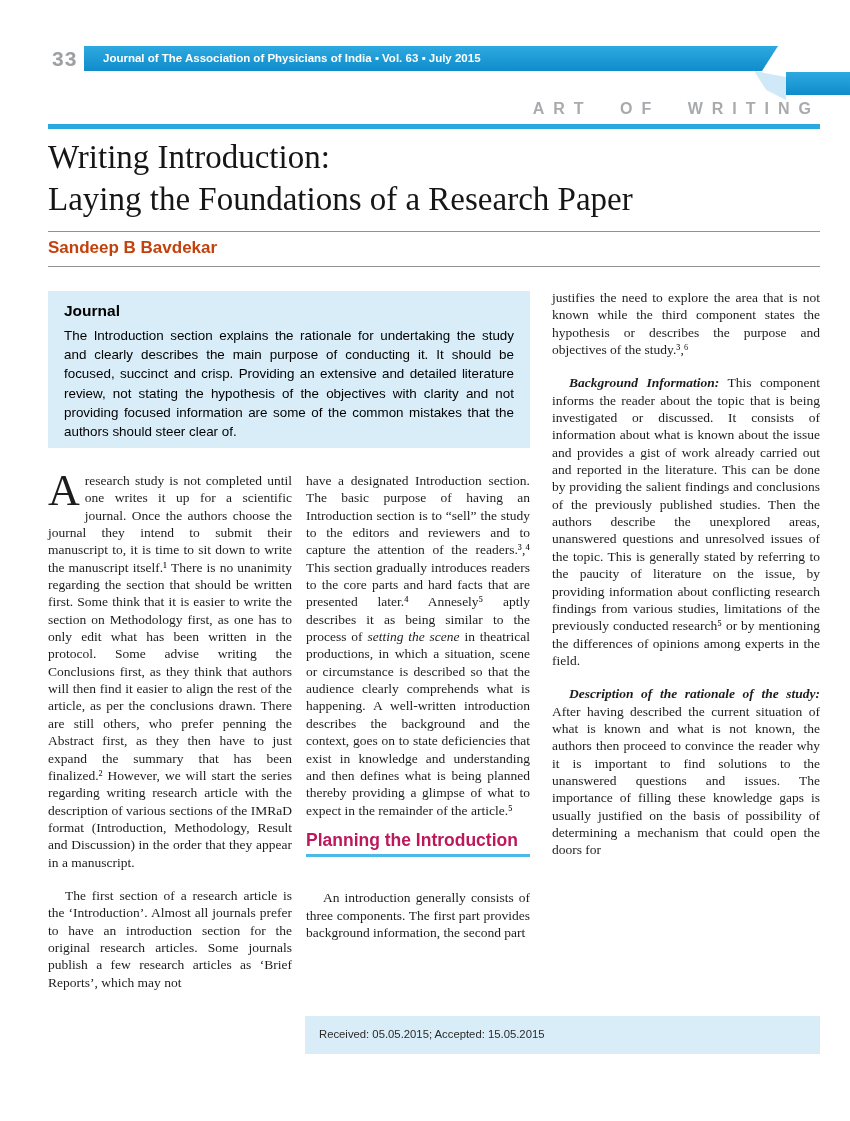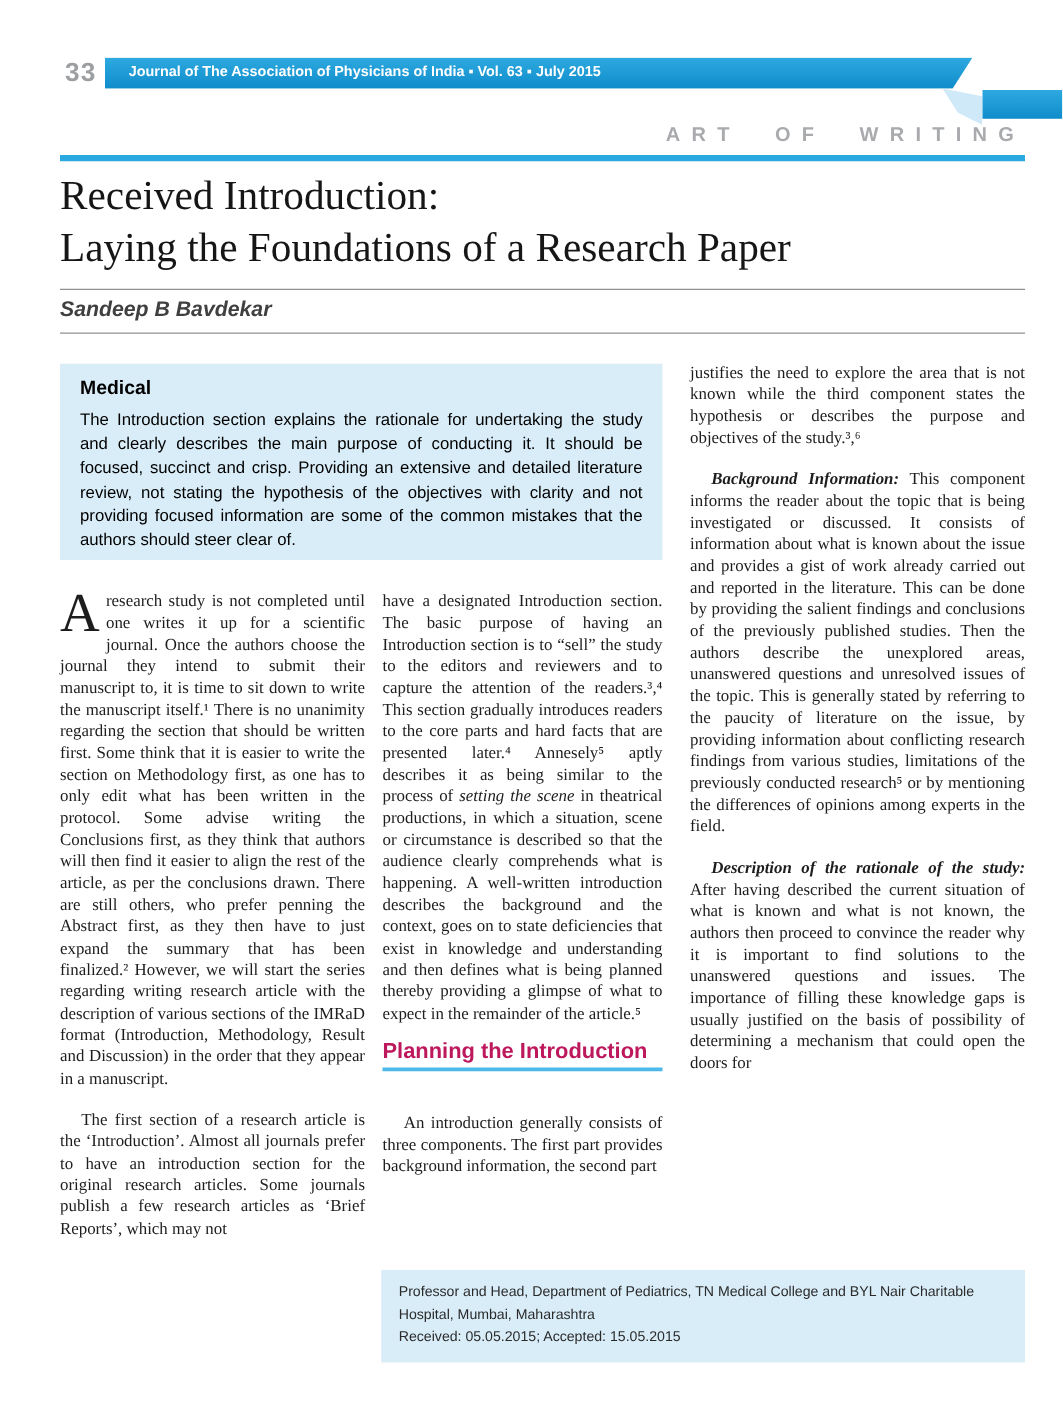--- a/index.html
+++ b/index.html
@@ -43,21 +43,21 @@
     position:absolute; left:48px; top:136px; margin:0; width:772px;
     font-family:"Liberation Serif","DejaVu Serif",serif; font-weight:normal;
     font-size:33px; line-height:42px; color:#161616;
   }
   .title .tl { display:block; }
   .rule-thin { position:absolute; left:48px; width:772px; height:1px; background:#8f9194; }
   .r1 { top:231px; }
   .r2 { top:266px; }
   .author {
     position:absolute; left:48px; top:238px;
-    font-weight:bold; font-size:17px; color:#404040;font-style:italic;
+    font-weight:bold; font-size:17px; color:#c2410c;
   }
   
   .abstract-box {
     position:absolute; left:48px; top:291px; width:482px; height:157px;
     box-sizing:border-box; background:var(--panel-blue,#d9edf8); padding:11px 16px 10px 16px;
   }
   .abstract-heading { font-weight:bold; font-size:15.5px; color:#000; margin:0 0 6px 0; }
   .abstract-body {
     margin:0; font-size:13.4px; line-height:19.2px; text-align:justify; color:#000000;
   }
@@ -100,29 +100,29 @@
   <div class="banner">
     <span>Journal of The Association of Physicians of India ▪ Vol. 63 ▪ July 2015</span>
   </div>
   <div class="ribbon-fold"></div>
   <div class="ribbon-bar"></div>
 
   <div class="section-label">ART OF WRITING</div>
   <div class="rule-accent"></div>
 
   <h1 class="title">
-    <span class="tl">Received Introduction:</span>
+    <span class="tl">Writing Introduction:</span>
     <span class="tl">Laying the Foundations of a Research Paper</span>
   </h1>
   <div class="rule-thin r1"></div>
   <div class="author">Sandeep B Bavdekar</div>
   <div class="rule-thin r2"></div>
 
   <div class="abstract-box">
-    <div class="abstract-heading">Medical</div>
+    <div class="abstract-heading">Journal</div>
     <p class="abstract-body">The Introduction section explains the rationale for undertaking the study and clearly describes the main purpose of conducting it. It should be focused, succinct and crisp. Providing an extensive and detailed literature review, not stating the hypothesis of the objectives with clarity and not providing focused information are some of the common mistakes that the authors should steer clear of.</p>
   </div>
 
   <div class="col col1">
     <p class="para"><span class="dropcap">A</span><span>research study is not completed until one writes it up for a scientific journal. Once the authors choose the journal they intend to submit their manuscript to, it is time to sit down to write the manuscript itself.¹ There is no unanimity regarding the section that should be written first. Some think that it is easier to write the section on Methodology first, as one has to only edit what has been written in the protocol. Some advise writing the Conclusions first, as they think that authors will then find it easier to align the rest of the article, as per the conclusions drawn. There are still others, who prefer penning the Abstract first, as they then have to just expand the summary that has been finalized.² However, we will start the series regarding writing research article with the description of various sections of the IMRaD format (Introduction, Methodology, Result and Discussion) in the order that they appear in a manuscript.</span></p>
     <p class="para indent">The first section of a research article is the ‘Introduction’. Almost all journals prefer to have an introduction section for the original research articles. Some journals publish a few research articles as ‘Brief Reports’, which may not</p>
   </div>
 
   <div class="col col2">
     <p class="para"><span>have a designated Introduction section. The basic purpose of having an Introduction section is to “sell” the study to the editors and reviewers and to capture the attention of the readers.³,⁴ This section gradually introduces readers to the core parts and hard facts that are presented later.⁴ Annesely⁵ aptly describes it as being similar to the process of </span><span class="italic">setting the scene</span><span> in theatrical productions, in which a situation, scene or circumstance is described so that the audience clearly comprehends what is happening. A well-written introduction describes the background and the context, goes on to state deficiencies that exist in knowledge and understanding and then defines what is being planned thereby providing a glimpse of what to expect in the remainder of the article.⁵</span></p>
@@ -130,17 +130,16 @@
     <p class="para indent">An introduction generally consists of three components. The first part provides background information, the second part</p>
   </div>
 
   <div class="col col3">
     <p class="para">justifies the need to explore the area that is not known while the third component states the hypothesis or describes the purpose and objectives of the study.³,⁶</p>
     <p class="para indent"><span class="lead">Background Information:</span><span> This component informs the reader about the topic that is being investigated or discussed. It consists of information about what is known about the issue and provides a gist of work already carried out and reported in the literature. This can be done by providing the salient findings and conclusions of the previously published studies. Then the authors describe the unexplored areas, unanswered questions and unresolved issues of the topic. This is generally stated by referring to the paucity of literature on the issue, by providing information about conflicting research findings from various studies, limitations of the previously conducted research⁵ or by mentioning the differences of opinions among experts in the field.</span></p>
     <p class="para indent"><span class="lead">Description of the rationale of the study:</span><span> After having described the current situation of what is known and what is not known, the authors then proceed to convince the reader why it is important to find solutions to the unanswered questions and issues. The importance of filling these knowledge gaps is usually justified on the basis of possibility of determining a mechanism that could open the doors for</span></p>
   </div>
 
   <div class="footnote-box">
-    <div>Professor and Head, Department of Pediatrics, TN Medical College and BYL Nair Charitable Hospital, Mumbai, Maharashtra</div>
     <div>Received: 05.05.2015; Accepted: 15.05.2015</div>
   </div>
 
 </div>
 
 </body></html>

